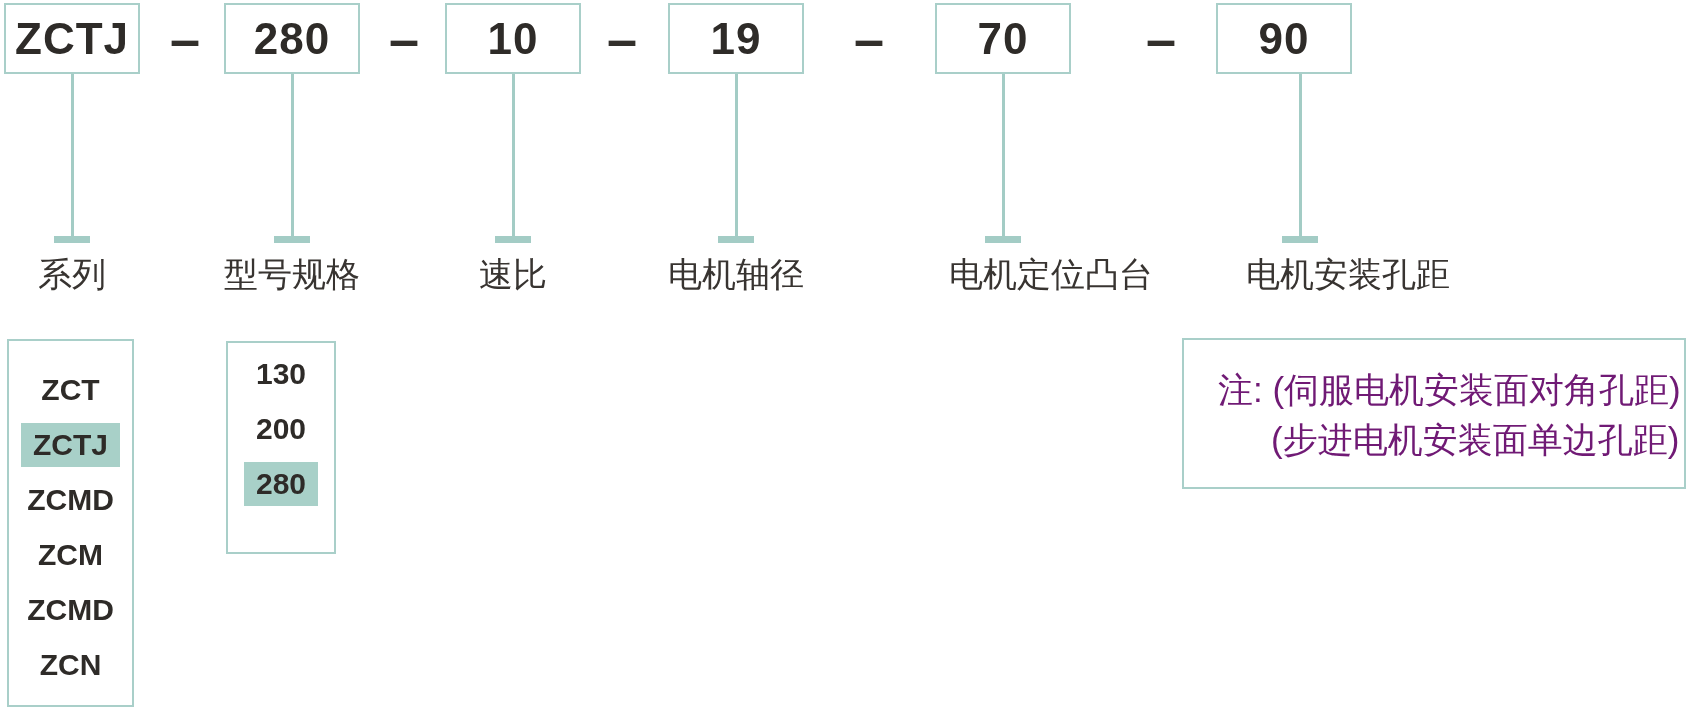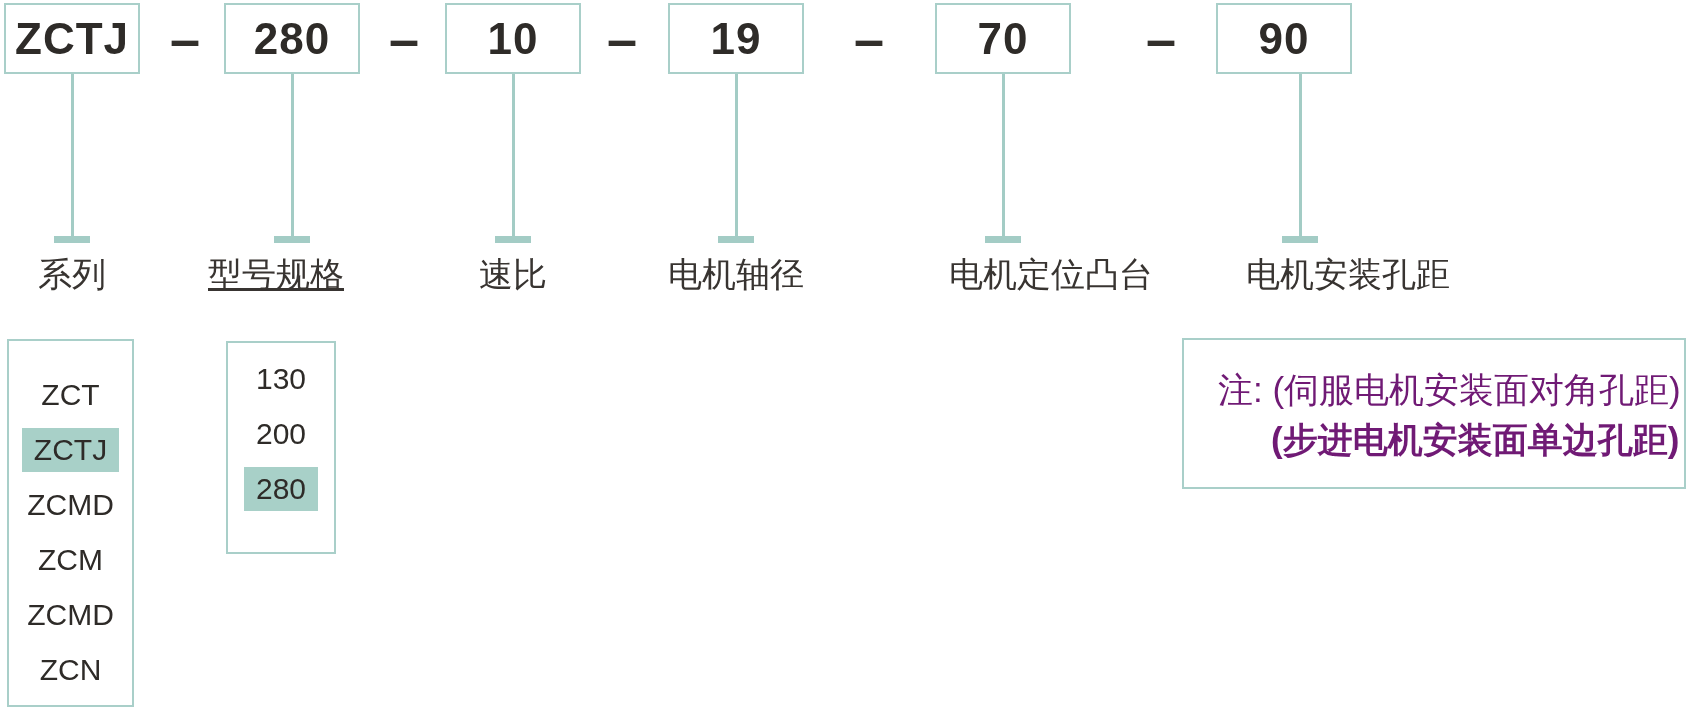--- a/index.html
+++ b/index.html
@@ -53,21 +53,21 @@
     white-space:nowrap;
   }
   
   .list-box{
     position:absolute;
     border:2px solid var(--accent-border);
     background:#ffffff;
   }
   .list-box .opt-row{
     height:55px;
-    display:flex;align-items:flex-end;justify-content:center;
+    display:flex;align-items:center;justify-content:center;font-weight:bold;
   }
   .opt-row span{
     display:inline-block;
     font-size:30px;color:var(--ink);
     padding:4px 12px;
     line-height:1.2;
   }
   .opt-row span.selected{
     background:var(--highlight);
   }
@@ -75,21 +75,21 @@
   .note-box{
     position:absolute;left:1182px;top:338px;width:504px;height:151px;
     border:2px solid var(--accent-border);
     background:#ffffff;
     padding-top:25px;
     font-size:35px;color:#701a75;
     line-height:50px;
     white-space:nowrap;
   }
   .note-line1{margin-left:34px;}
-  .note-line2{margin-left:87px;font-weight:bold;}
+  .note-line2{margin-left:87px;}
 </style>
 </head>
 <body>
 
 <div class="canvas">
 
   <div class="code-box" style="left:4px;">ZCTJ</div>
   <div class="dash" style="left:155px;">–</div>
   <div class="code-box" style="left:224px;">280</div>
   <div class="dash" style="left:374px;">–</div>
@@ -109,21 +109,21 @@
   <div class="vline" style="left:1299px;"></div>
 
   <div class="tick" style="left:54px;"></div>
   <div class="tick" style="left:274px;"></div>
   <div class="tick" style="left:495px;"></div>
   <div class="tick" style="left:718px;"></div>
   <div class="tick" style="left:985px;"></div>
   <div class="tick" style="left:1282px;"></div>
 
   <div class="seg-label" style="left:-78px;">系列</div>
-  <div class="seg-label" style="left:126px;text-decoration:underline;">型号规格</div>
+  <div class="seg-label" style="left:142px;">型号规格</div>
   <div class="seg-label" style="left:363px;">速比</div>
   <div class="seg-label" style="left:586px;">电机轴径</div>
   <div class="seg-label" style="left:853px;text-align:right;">电机定位凸台</div>
   <div class="seg-label" style="left:1150px;text-align:right;">电机安装孔距</div>
 
   <div class="list-box" style="left:7px;top:339px;width:127px;height:368px;padding-top:21px;">
     <div class="opt-row">
         <span>ZCT</span>
       </div>
     <div class="opt-row">

